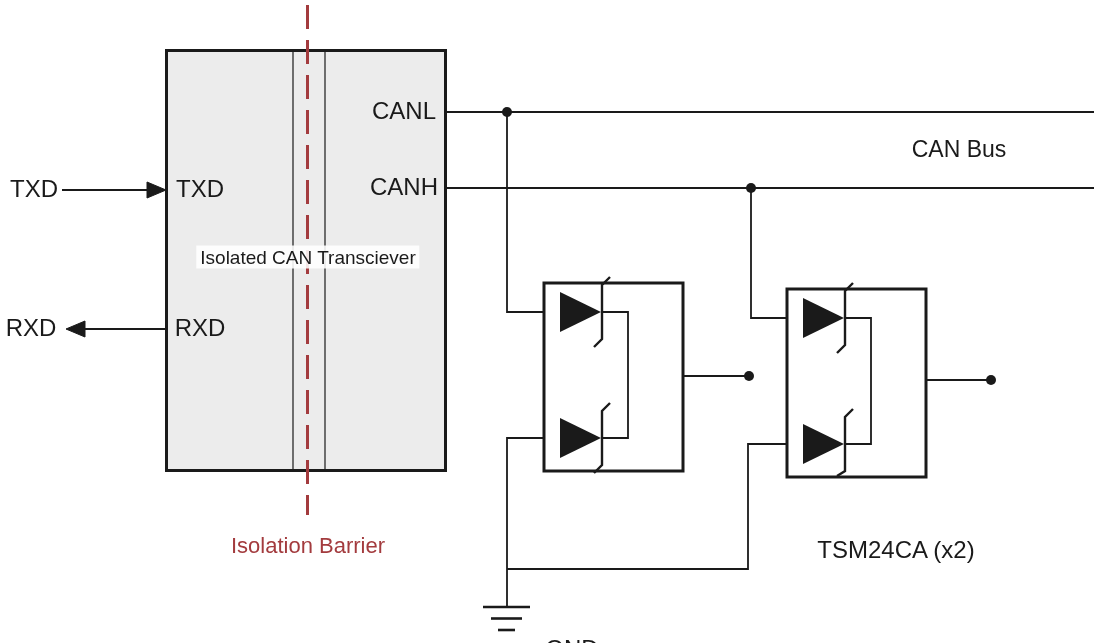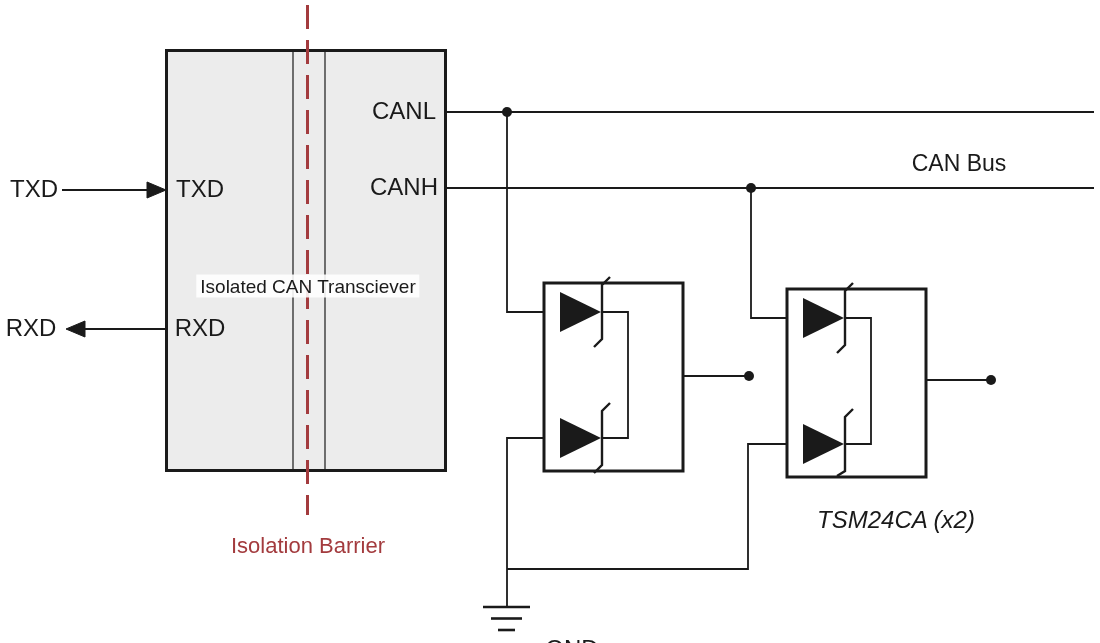--- a/index.html
+++ b/index.html
@@ -13,21 +13,21 @@
   }
   #schematic-svg{position:absolute;left:0;top:0;}
   .lbl{
     position:absolute;
     transform:translate(-50%,-50%);
     white-space:nowrap;
     font-size:24px;
     color:#1a1a1a;
     line-height:1;
   }
-  .lbl-small{font-size:19px;margin-top:29px;}
+  .lbl-small{font-size:19px;}
   .lbl-bus{font-size:23px;}
   .lbl-iso{
     font-size:22px;
     color:#a33b3e;
   }
   .lbl-chip{
     background:rgba(255,255,255,0.88);
     padding:2px 4px;
   }
 </style>
@@ -107,18 +107,18 @@
 
   <div class="lbl" style="left:200px;top:189px;">TXD</div>
   <div class="lbl" style="left:200px;top:328px;">RXD</div>
   <div class="lbl" style="left:404px;top:111px;">CANL</div>
   <div class="lbl" style="left:404px;top:187px;">CANH</div>
 
   <div class="lbl lbl-small lbl-chip" style="left:308px;top:257px;">Isolated CAN Transciever</div>
 
   <div class="lbl lbl-iso" style="left:308px;top:546px;">Isolation Barrier</div>
 
-  <div class="lbl lbl-bus" style="left:959px;top:149px;margin-top:14px;">CAN Bus</div>
+  <div class="lbl lbl-bus" style="left:959px;top:149px;">CAN Bus</div>
 
-  <div class="lbl" style="left:896px;top:520px;font-style:italic;">TSM24CA (x2)</div>
+  <div class="lbl" style="left:896px;top:550px;">TSM24CA (x2)</div>
 
   <div class="lbl" style="left:572px;top:649px;">GND</div>
 </div>
 
 </body></html>

